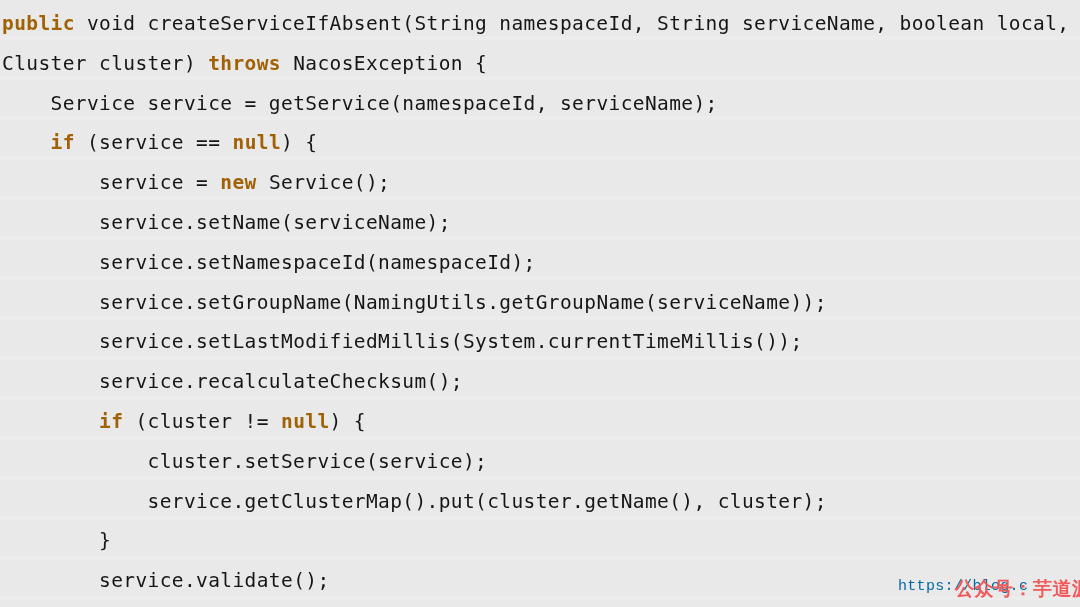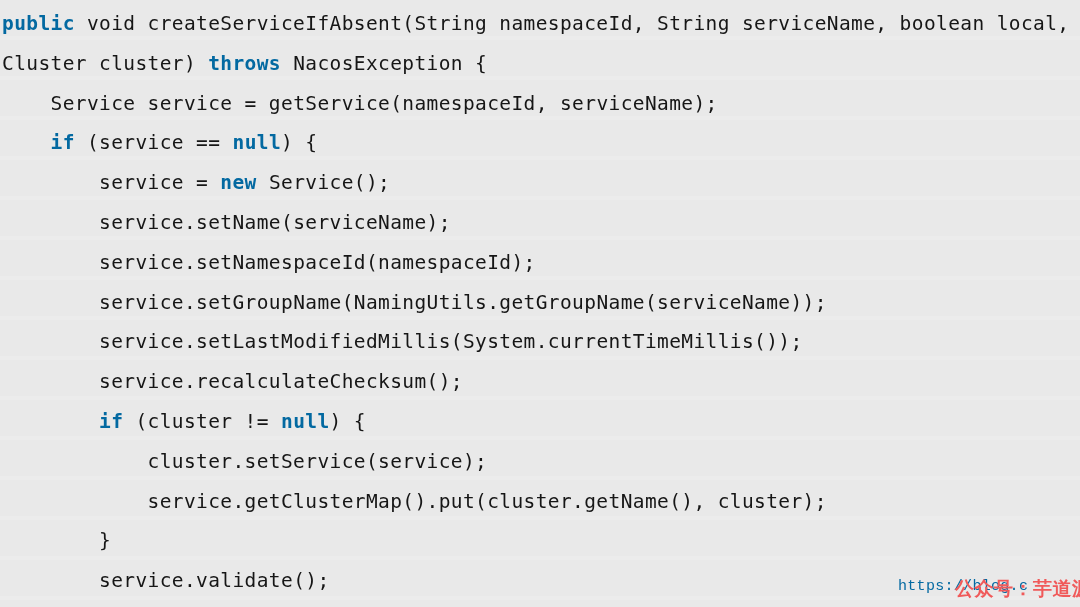--- a/index.html
+++ b/index.html
@@ -43,21 +43,21 @@
     font-size: 19.5px;
     letter-spacing: 0.02em;
     color: #161616;
     white-space: pre;
     padding-left: 2px;
     font-family: "DejaVu Sans Mono", monospace;
     -webkit-font-smoothing: antialiased;
   }
   .code-line .kw {
     font-weight: bold;
-    color: #0369a1;
+    color: #a16207;
   }
   .code-line .tok {
     font-weight: normal;
     margin-top: 32px;
   }
 
   
   #watermark-url {
     position: absolute;
     left: 898px;

